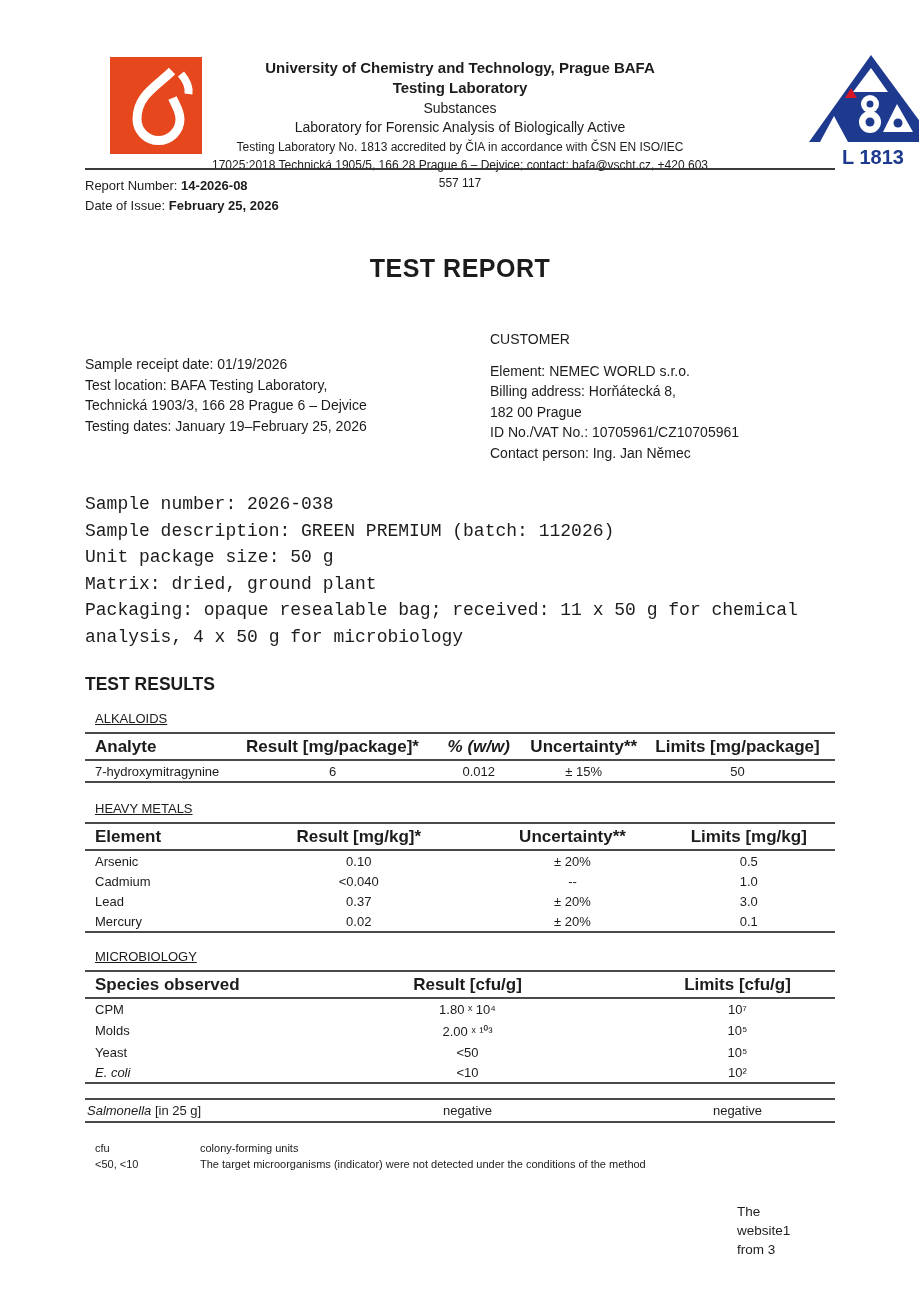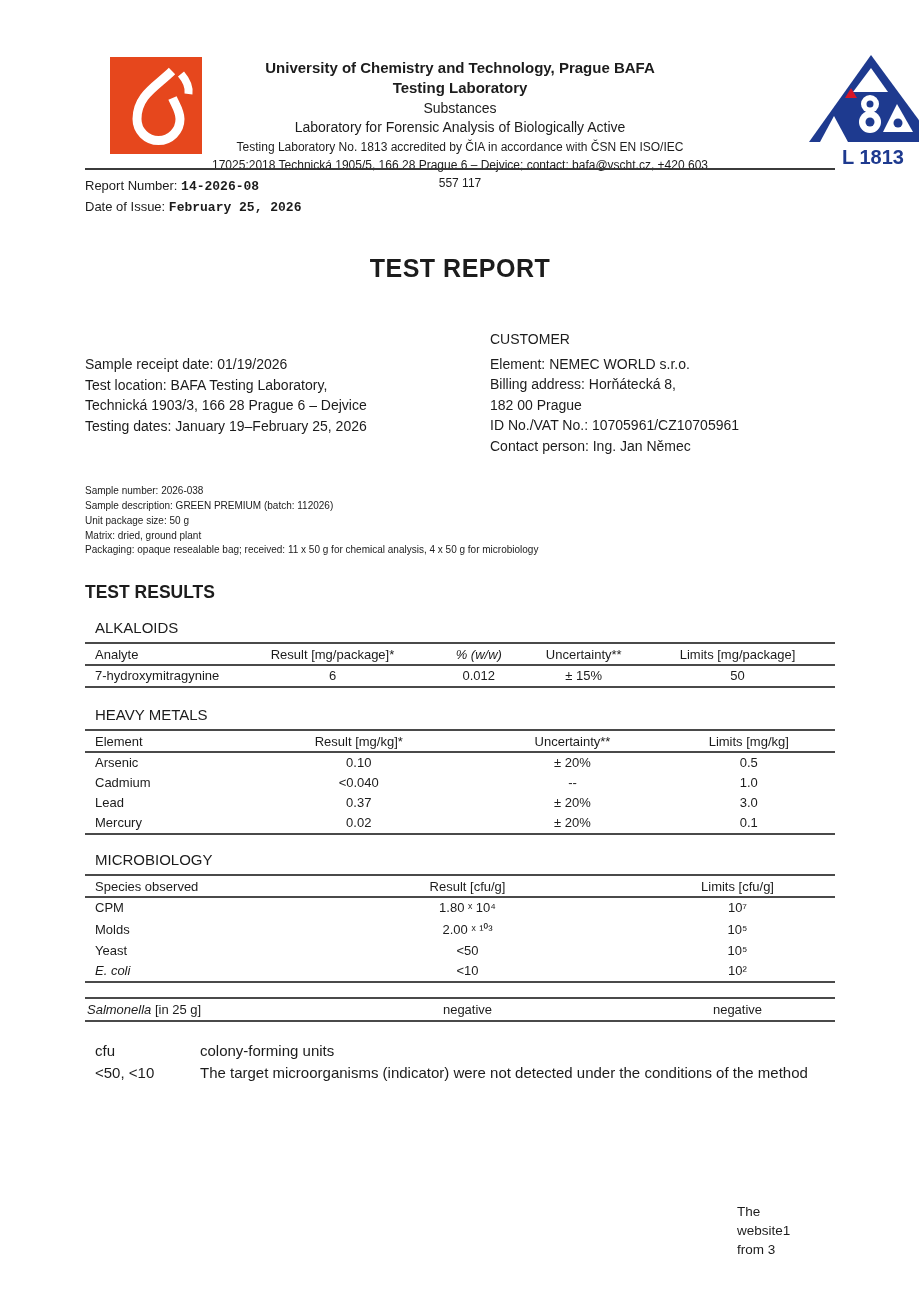--- a/index.html
+++ b/index.html
@@ -9,47 +9,47 @@
   
   .top { position:relative; height:230px; }
   .uct-logo { position:absolute; left:110px; top:57px; width:92px; height:97px; }
   .header-center { position:absolute; left:180px; top:58px; width:560px; text-align:center; }
   .hc-bold { font-size:15px; font-weight:bold; line-height:1.35; }
   .hc-reg  { font-size:14px; line-height:1.4; }
   .hc-small{ font-size:12px; line-height:1.5; }
   .cia-logo { position:absolute; left:807px; top:52px; width:136px; height:118px; text-align:right; }
   .header-rule { position:absolute; left:85px; top:168px; width:750px; border-top:2px solid #3b3b3b; }
   .report-block { position:absolute; left:85px; top:176px; font-size:13px; line-height:1.55; }
-  .report-block b { font-weight:bold;font-family:Liberation Mono, monospace; }
+  .report-block b { font-weight:bold; }
 
   
   .content { padding:0 84px 0 85px; }
   .doc-title { text-align:center; font-size:25px; font-weight:bold; margin-top:24px; letter-spacing:0.5px; }
 
   .info-row { display:flex; margin-top:46px; font-size:14px; line-height:1.47; }
   .info-left { width:54%; padding-top:25px; }
   .info-right { width:46%; }
-  .customer-heading { margin-bottom:4px; }
-
-  .sample-block { margin-top:28px; font-size:10px; line-height:1.47; }
+  .customer-heading { margin-bottom:11px; }
+
+  .sample-block { margin-top:28px; font-size:18px; line-height:1.47;font-family:Liberation Mono, monospace; }
 
   .results-heading { margin-top:24px; font-size:17.5px; font-weight:bold; }
 
-  .tbl-label { margin-top:16px; margin-left:10px; font-size:15px; }
+  .tbl-label { margin-top:16px; margin-left:10px; font-size:13px;text-decoration:underline; }
   table.res { width:750px; border-collapse:collapse; margin-top:6px;
               border-top:2px solid #4a4a4a; border-bottom:2px solid #4a4a4a; }
-  table.res th { font-weight:normal; font-size:13px; text-align:center; padding:3px 2px 2px;
+  table.res th { font-weight:bold; font-size:17px; text-align:center; padding:3px 2px 2px;
                  border-bottom:2px solid #4a4a4a; }
   table.res td { font-size:13px; text-align:center; padding:2.5px 2px; }
   table.res th:first-child, table.res td:first-child { text-align:left; padding-left:10px; }
   table.res.single { margin-top:14px; }
   table.res.single td { padding:3px 2px; }
   .em { font-style:italic; }
 
-  .footnotes { margin-top:18px; font-size:15px; line-height:1.45; }
+  .footnotes { margin-top:18px; font-size:11px; line-height:1.45; }
   .fn-row { display:flex; }
   .fn-term { width:105px; padding-left:10px; }
   .fn-def { flex:1; }
 
   .footer-note { position:absolute; left:737px; top:1202px; font-size:13.5px; line-height:1.42; }
 </style>
 </head>
 <body>
 
 <div class="page">

